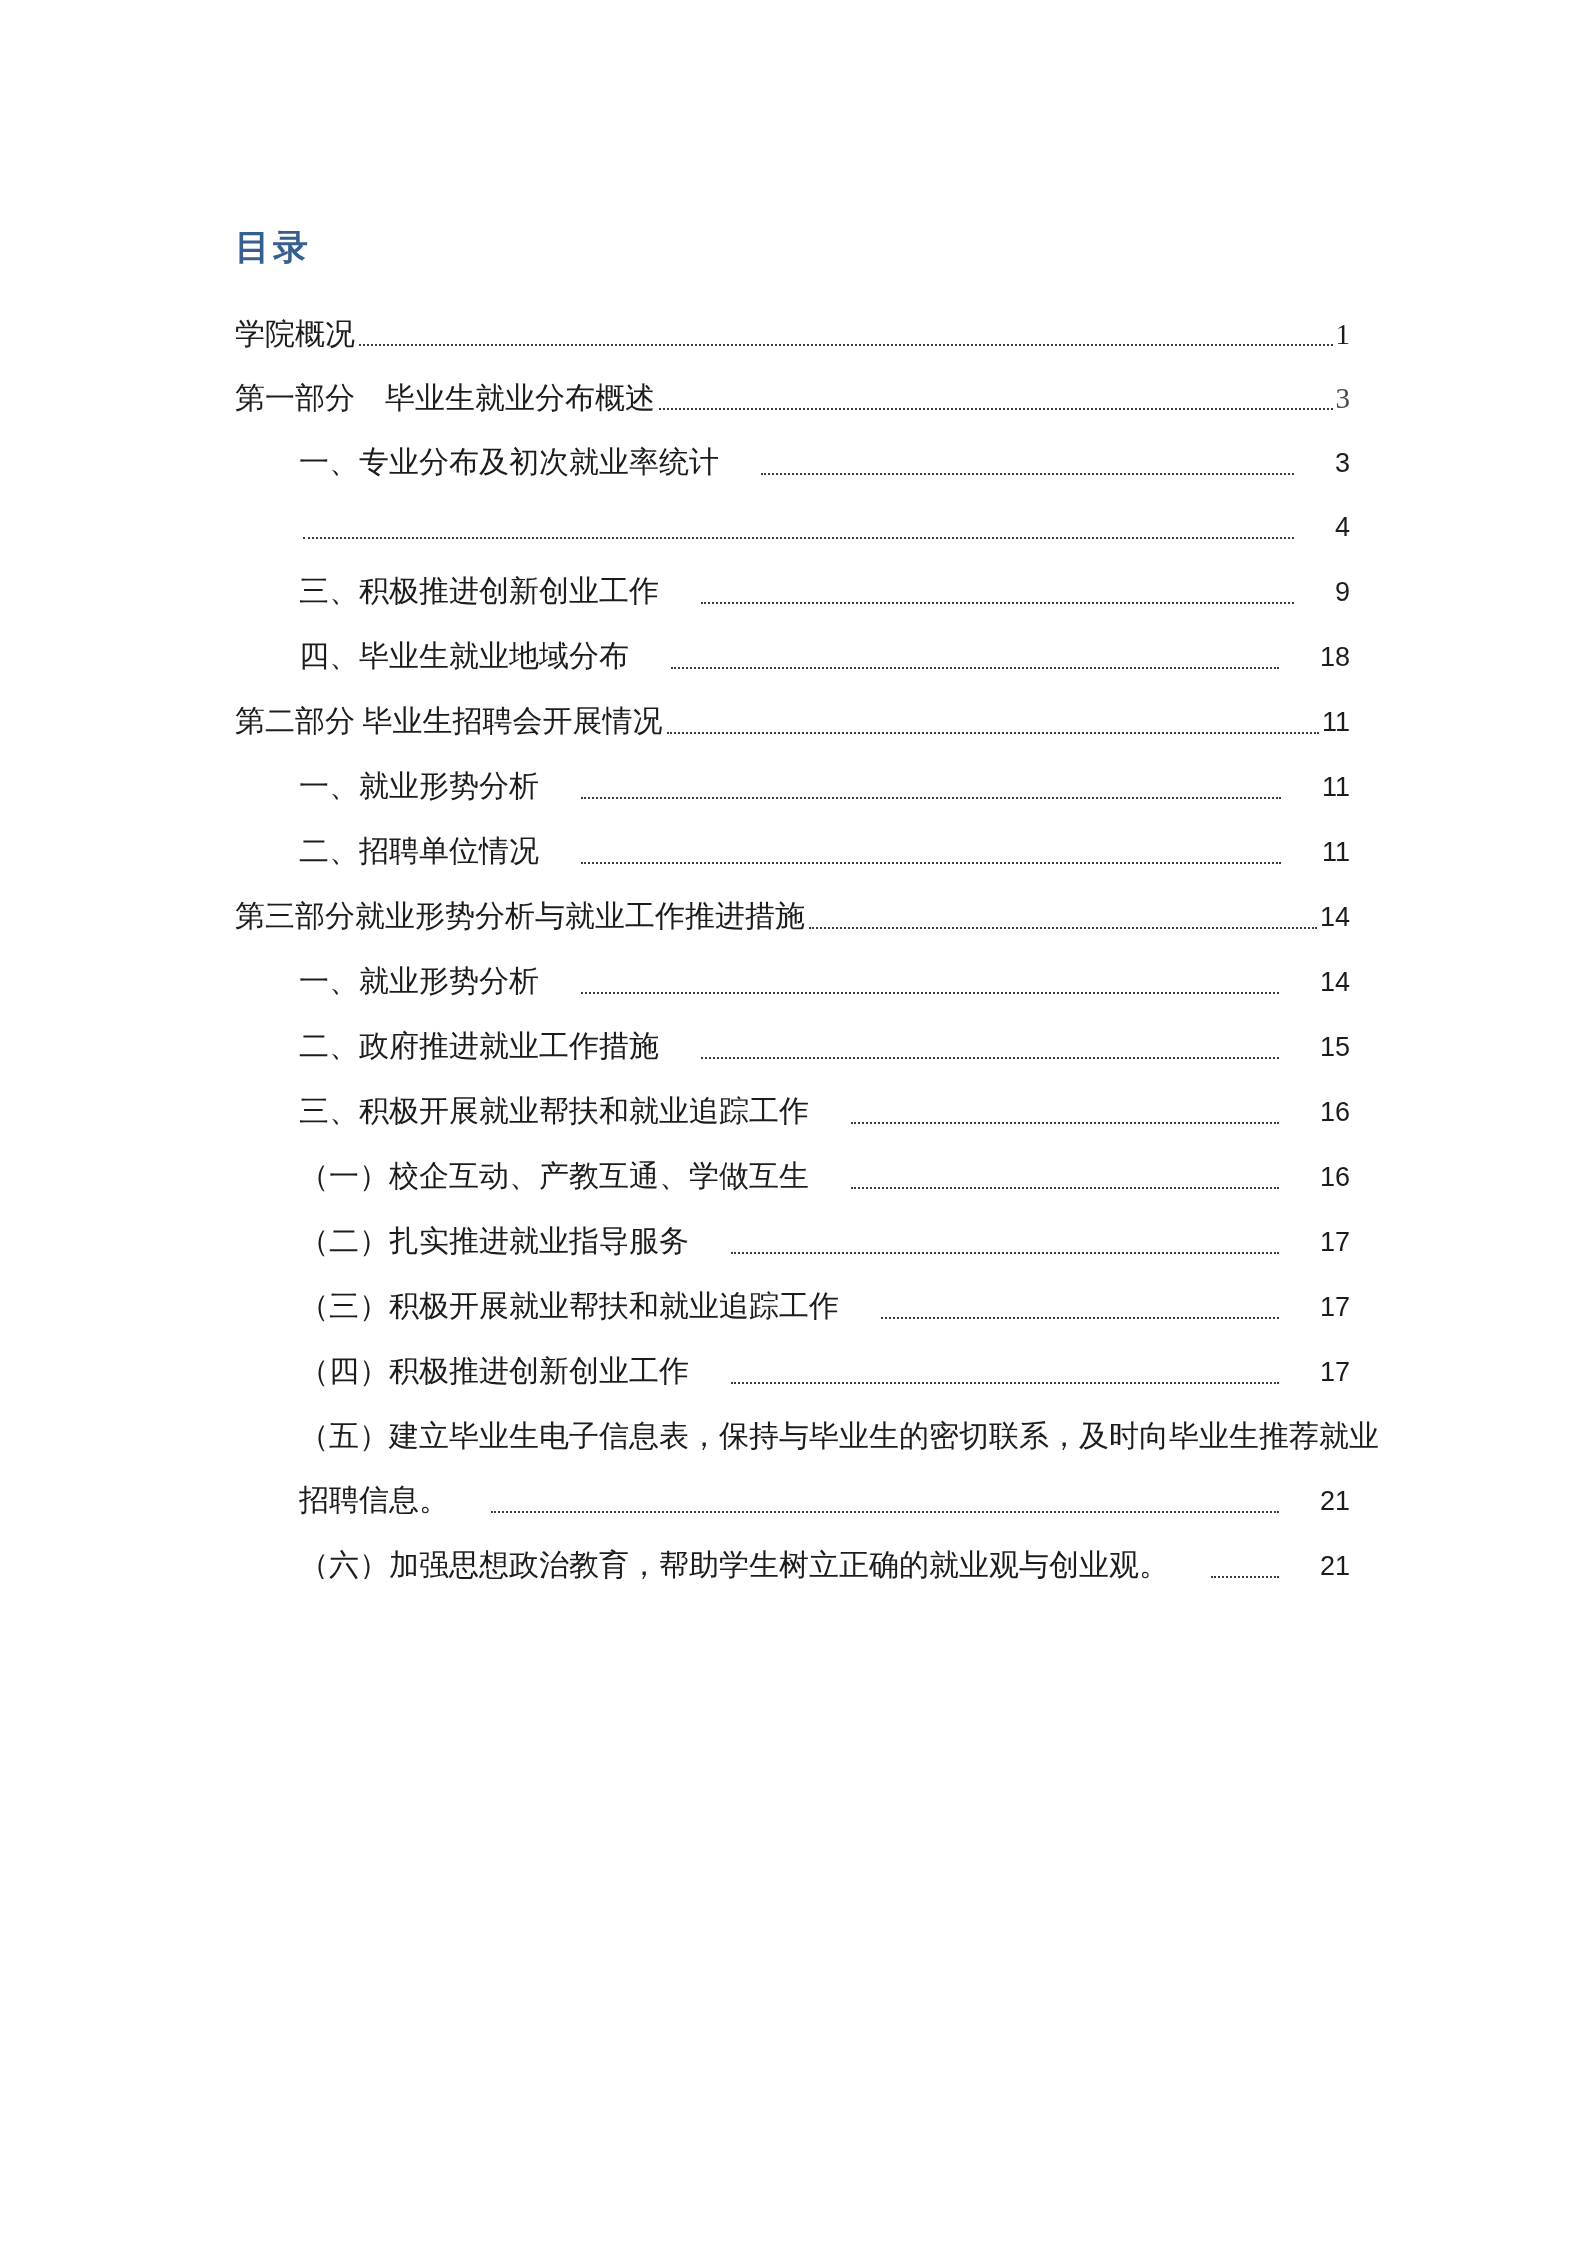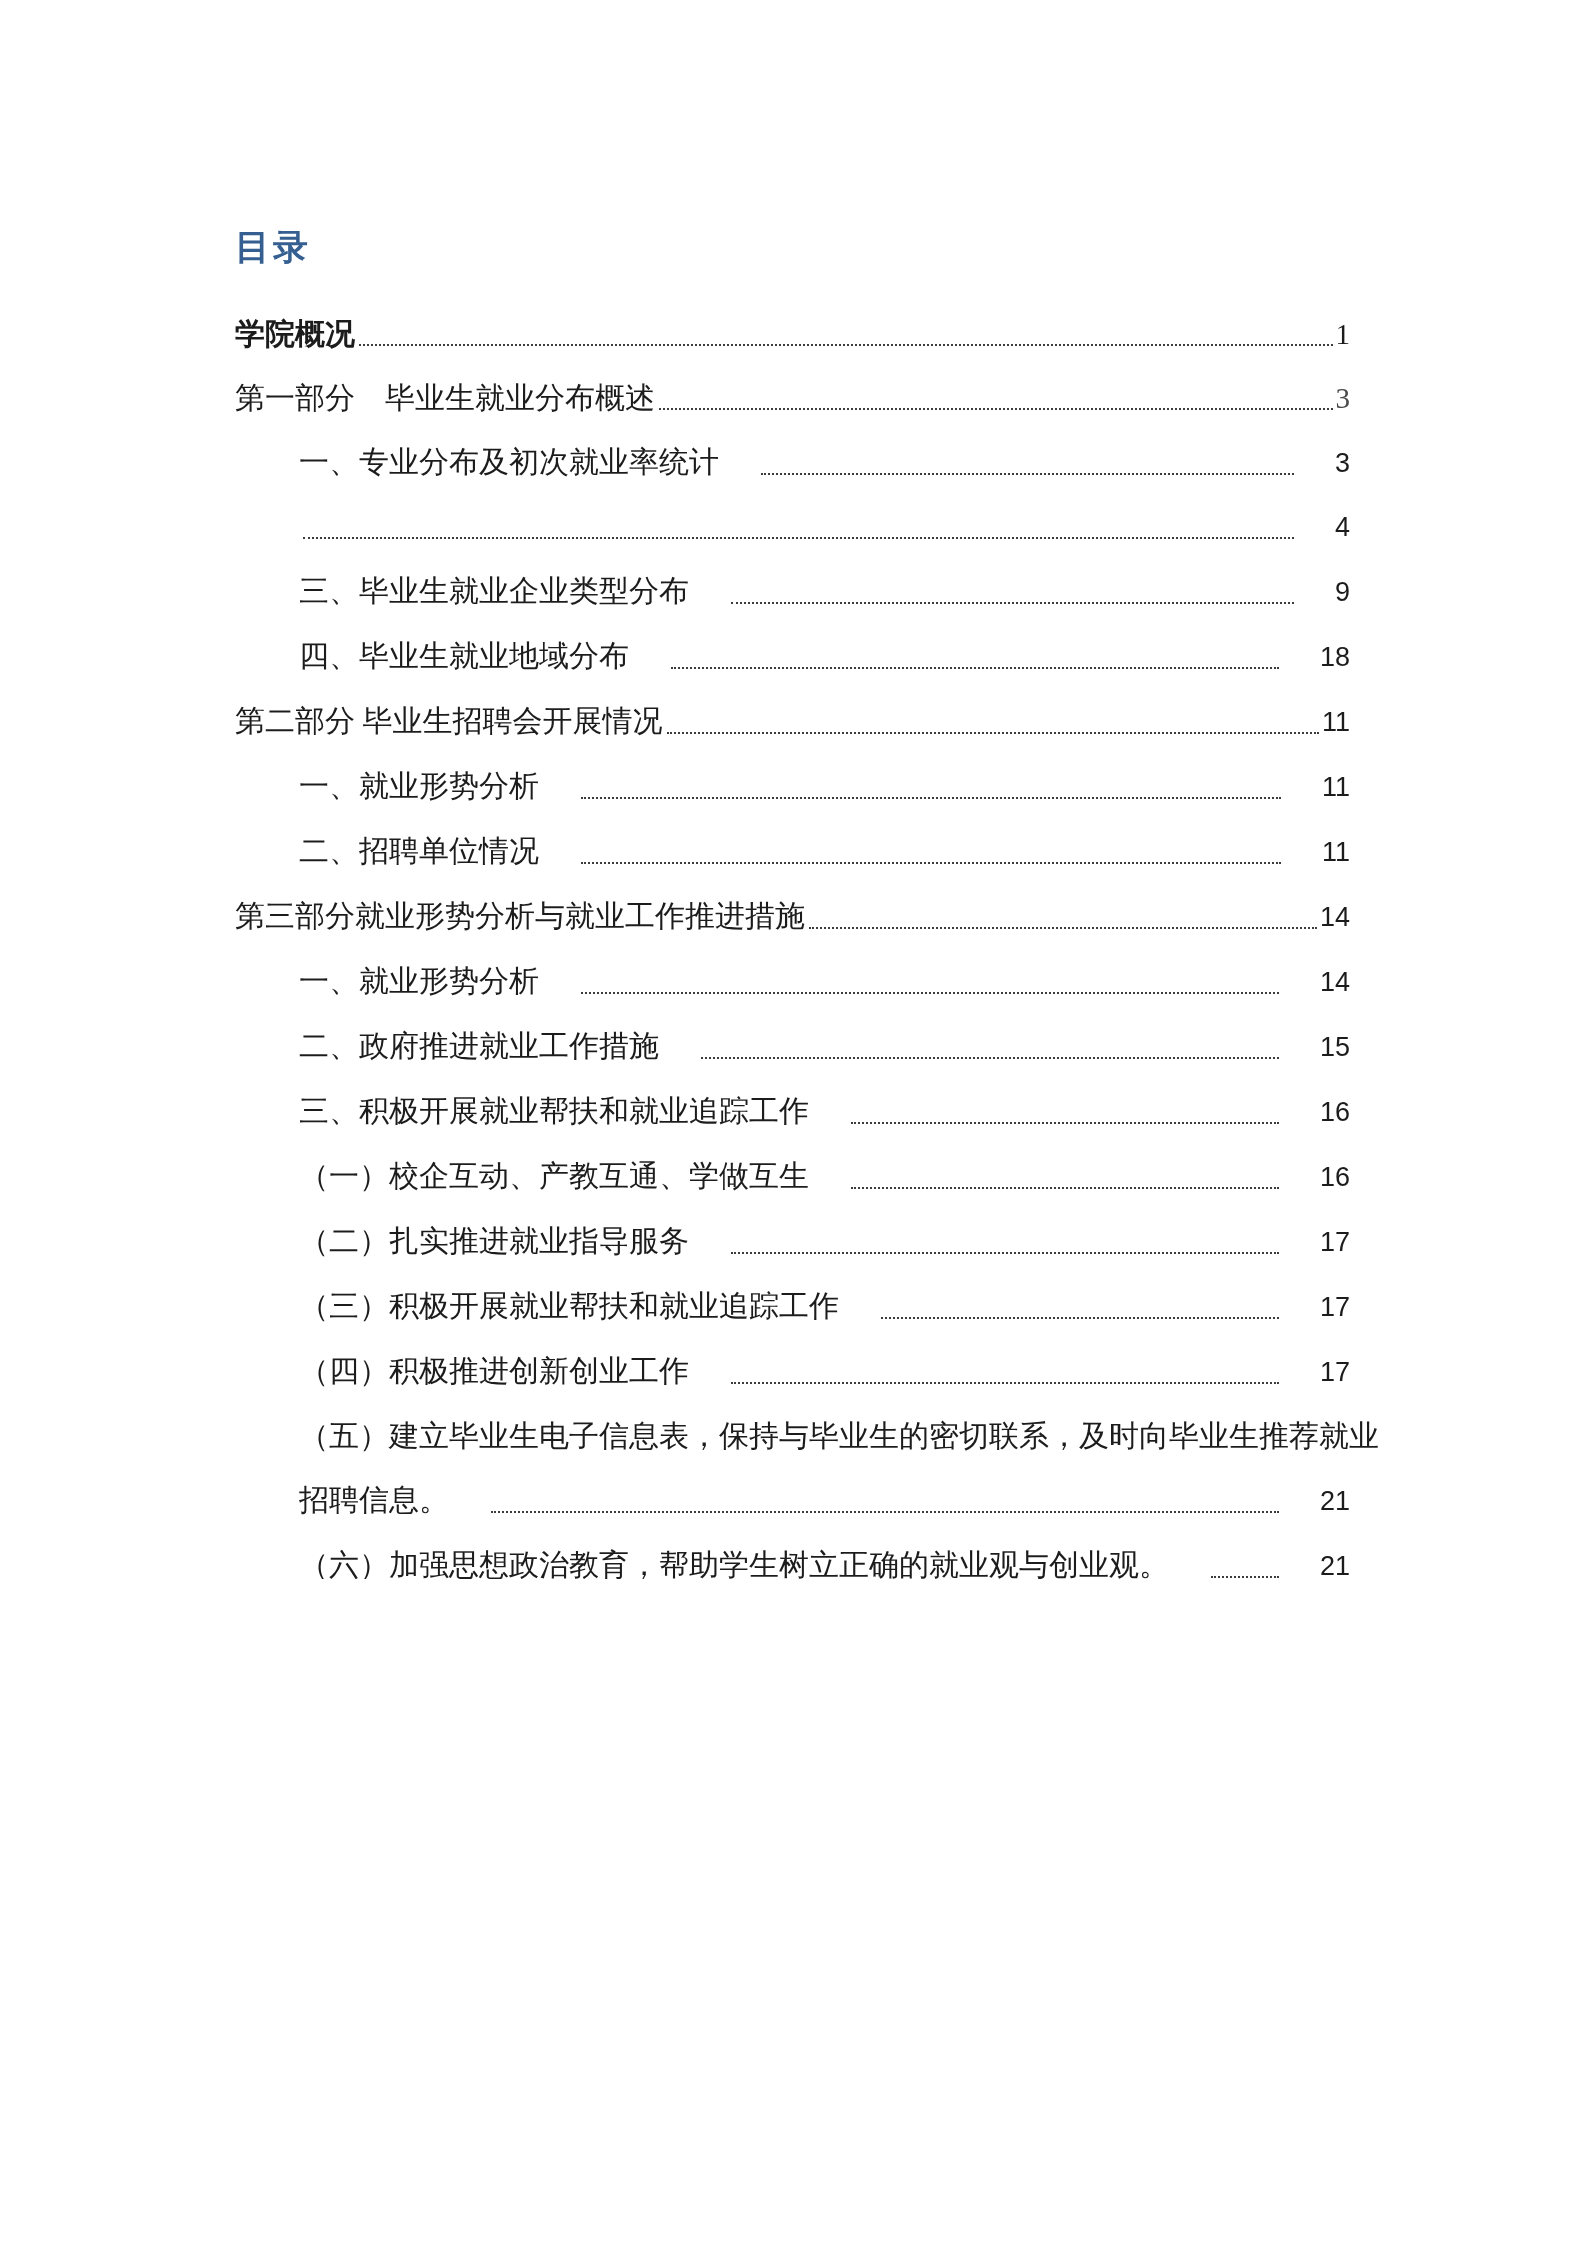--- a/index.html
+++ b/index.html
@@ -30,21 +30,21 @@
   }
   .toc-row{margin:0;}
   .line{
     display:flex;
     align-items:baseline;
     line-height:64px;
     font-size:30px;
     white-space:nowrap;
   }
   .toc-row.level-1 .line{padding-left:64px;gap:38px;}
-  .toc-row.bold .entry-text{font-weight:bold;}
+  .toc-row.bold .entry-text{font-weight:normal;}
   .entry-text{flex:0 0 auto;}
   .leader{
     flex:1 1 auto;
     min-width:16px;
     border-bottom:2px dotted #3c3c3c;
     align-self:flex-end;
     margin:0 3px 20px 4px;
     height:0;
   }
   .page-num{
@@ -98,21 +98,21 @@
           </div>
         </div>
         <div class="toc-row level-1">
           <div class="line">
             <span class="leader"></span>
             <span class="page-num">4</span>
           </div>
         </div>
         <div class="toc-row level-1">
           <div class="line">
-            <span class="entry-text">三、毕业生就业企业类型分布</span>
+            <span class="entry-text">三、积极推进创新创业工作</span>
             <span class="leader"></span>
             <span class="page-num">9</span>
           </div>
         </div>
         <div class="toc-row level-1">
           <div class="line">
             <span class="entry-text">四、毕业生就业地域分布</span>
             <span class="leader"></span>
             <span class="page-num">18</span>
           </div>

